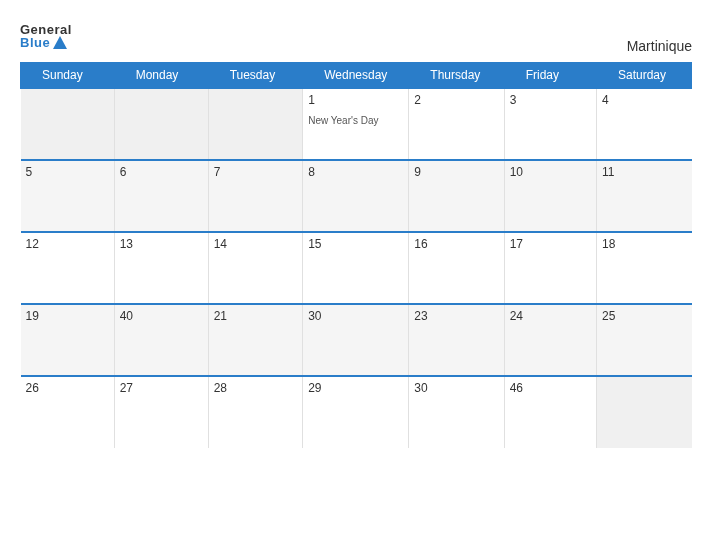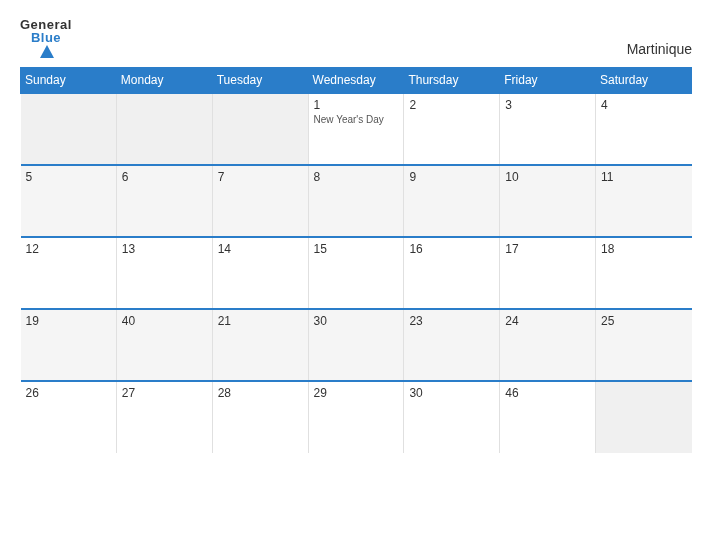--- a/index.html
+++ b/index.html
@@ -34,23 +34,22 @@
       font-weight: bold;
       color: #333;
       letter-spacing: 0.5px;
     }
     .logo-blue {
       font-size: 13px;
       font-weight: bold;
       color: #2a7dc9;
       letter-spacing: 0.5px;
       display: flex;
-      align-items: center;
+      align-items: flex-start;
       gap: 1px;
-      flex-direction: column;
     }
     .logo-triangle {
       width: 0;
       height: 0;
       border-left: 7px solid transparent;
       border-right: 7px solid transparent;
       border-bottom: 13px solid #2a7dc9;
       display: inline-block;
       margin-left: 2px;
       margin-bottom: 1px;
@@ -76,21 +75,21 @@
       border-collapse: collapse;
       width: 100%;
     }
     .calendar thead tr {
       background: #2a7dc9;
     }
     .calendar thead th {
       color: #fff;
       font-size: 12px;
       font-weight: normal;
-      padding: 5px 4px;
+      padding: 5px 21px;
       text-align: left;
       border: 1px solid #2a7dc9;
     }
     .calendar tbody tr {
       border-top: 2px solid #2a7dc9;
     }
     .calendar tbody td {
       vertical-align: top;
       padding: 4px 5px 4px 5px;
       font-size: 12px;
@@ -111,21 +110,21 @@
     }
     .day-number {
       font-size: 12px;
       color: #333;
       display: block;
     }
     .holiday-label {
       font-size: 10px;
       color: #555;
       display: block;
-      margin-top: 2px;
+      margin-top: 8px;
       line-height: 1.2;
     }
     .empty-cell {
       background: #f0f0f0 !important;
     }
   </style>
 </head>
 <body>
 
 <div class="page">

